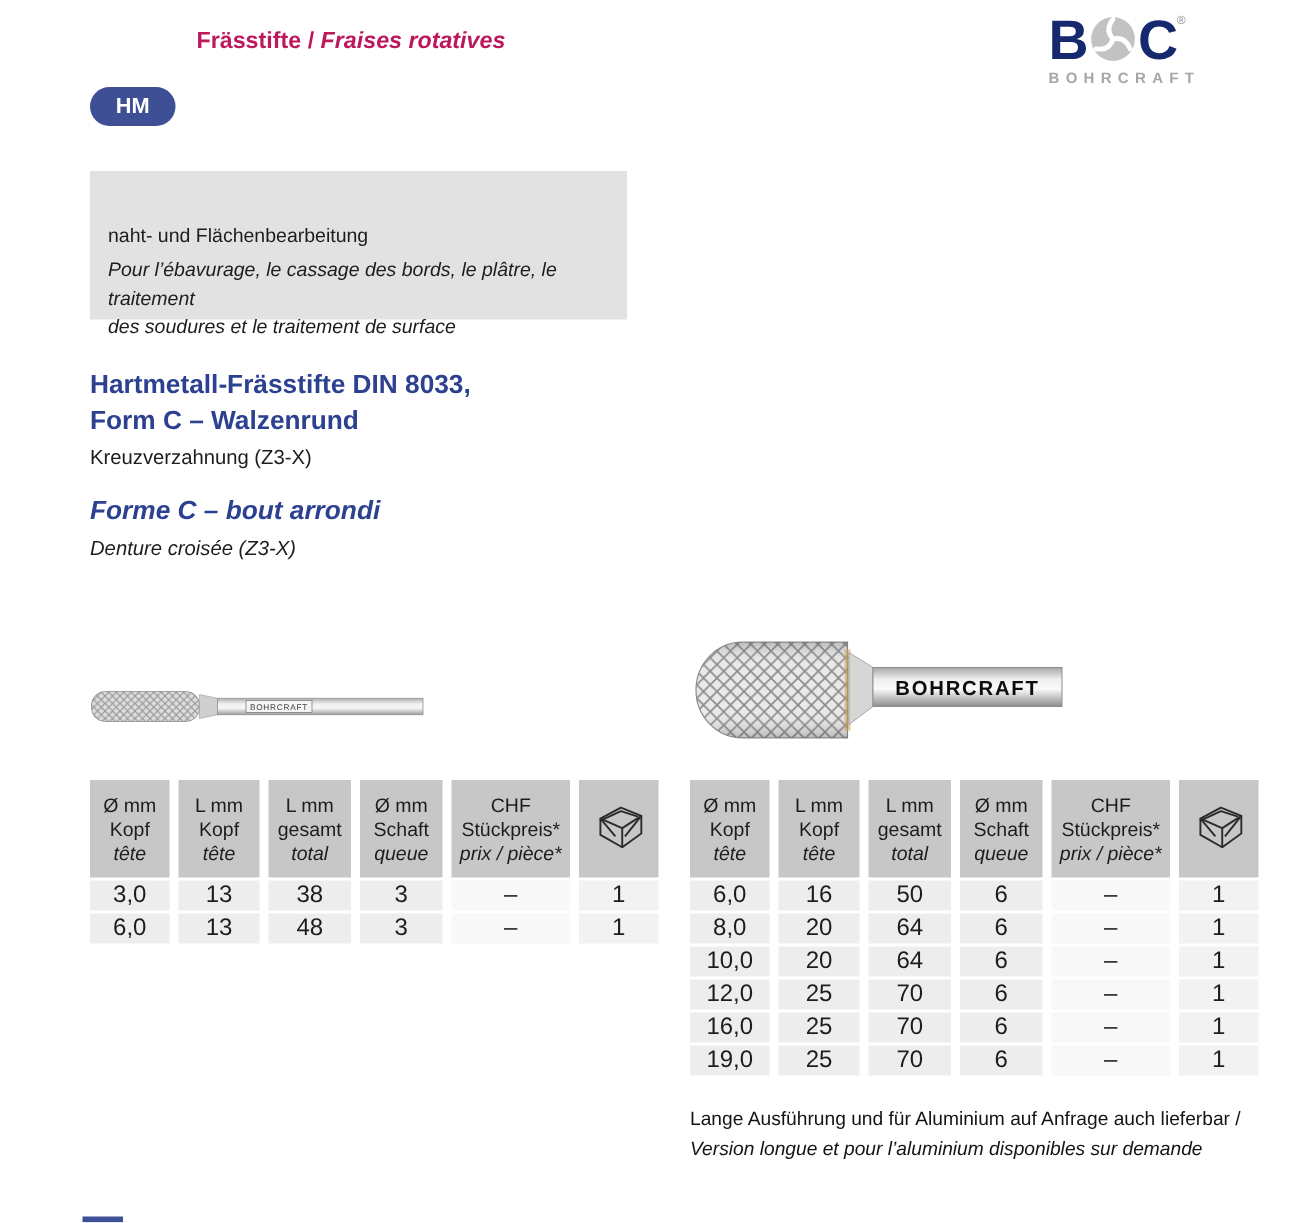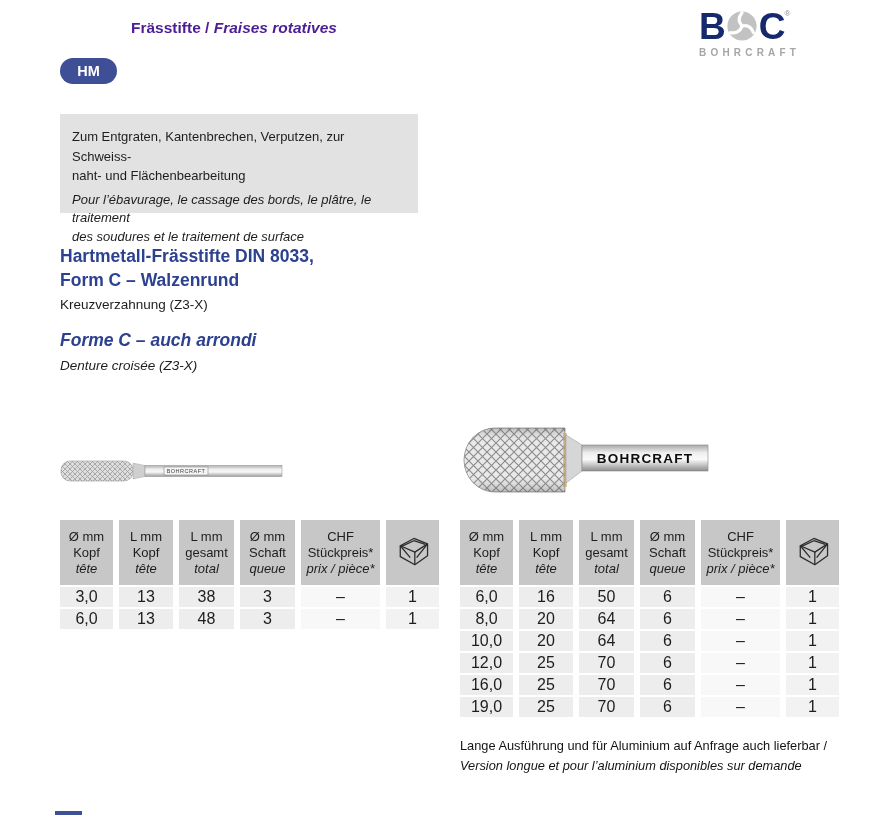--- a/index.html
+++ b/index.html
@@ -8,21 +8,21 @@
     background:#ffffff; font-family:"Liberation Sans", sans-serif; color:#1d1d1d;
   }
 
   
   .hm-badge {
     position:absolute; left:60px; top:13px; width:57px; height:26px;
     border-radius:13px; background:#3e4f96; color:#fff;
     font-size:14.5px; font-weight:bold;
     display:flex; align-items:center; justify-content:center;margin-top:45px;
   }
-  .cat-title { position:absolute; left:131px; top:19px; font-size:15.5px; font-weight:bold; color:#4c1d95; white-space:nowrap; }
+  .cat-title { position:absolute; left:131px; top:19px; font-size:15.5px; font-weight:bold; color:#be185d; white-space:nowrap; }
   .cat-title .fr { font-style:italic; }
 
   .logo { position:absolute; left:699px; top:6px; width:120px; }
   .logo-row { display:flex; align-items:center; height:40px; }
   .logo-letter { font-size:37px; font-weight:bold; color:#16296e; line-height:1; letter-spacing:-1px; }
   .logo-mark { width:32px; height:32px; margin:0 1px; }
   .logo-reg { font-size:8px; color:#8a8a8a; align-self:flex-start; margin-top:3px; }
   .logo-name { font-size:10px; font-weight:bold; color:#a6a6a6; letter-spacing:4.2px; margin-top:1px; }
 
   
@@ -100,32 +100,32 @@
         </g>
       </svg>
       <span class="logo-letter">C</span>
       <span class="logo-reg">®</span>
     </div>
     <div class="logo-name">BOHRCRAFT</div>
   </div>
 
 
   <div class="desc-box">
-    <p class="desc-de"><span>Zum Entgraten, Kantenbrechen, Verputzen, zur Schweiss-</span><br><span>naht- und Flächenbearbeitung</span></p>
+    <p class="desc-de"><br><span>naht- und Flächenbearbeitung</span></p>
     <p class="desc-fr"><span>Pour l’ébavurage, le cassage des bords, le plâtre, le traitement</span><br><span>des soudures et le traitement de surface</span></p>
   </div>
 
   <div class="block-title" id="title-de">
     <div>Hartmetall-Frässtifte DIN 8033,</div>
     <div>Form C – Walzenrund</div>
     <div class="sub">Kreuzverzahnung (Z3-X)</div>
   </div>
 
   <div class="block-title" id="title-fr">
-    <div>Forme C – auch arrondi</div>
+    <div>Forme C – bout arrondi</div>
     <div class="sub">Denture croisée (Z3-X)</div>
   </div>
 
   <svg class="tool-svg" id="tool-small" width="225" height="24" viewBox="0 0 225 24">
     <defs>
       <pattern id="hatchS" width="5" height="5" patternUnits="userSpaceOnUse">
         <path d="M0,5 L5,0 M0,0 L5,5" stroke="#8f8f8f" stroke-width="0.8"></path>
       </pattern>
       <linearGradient id="gradS" x1="0" y1="0" x2="0" y2="1">
         <stop offset="0" stop-color="#b0b0b0"></stop>

